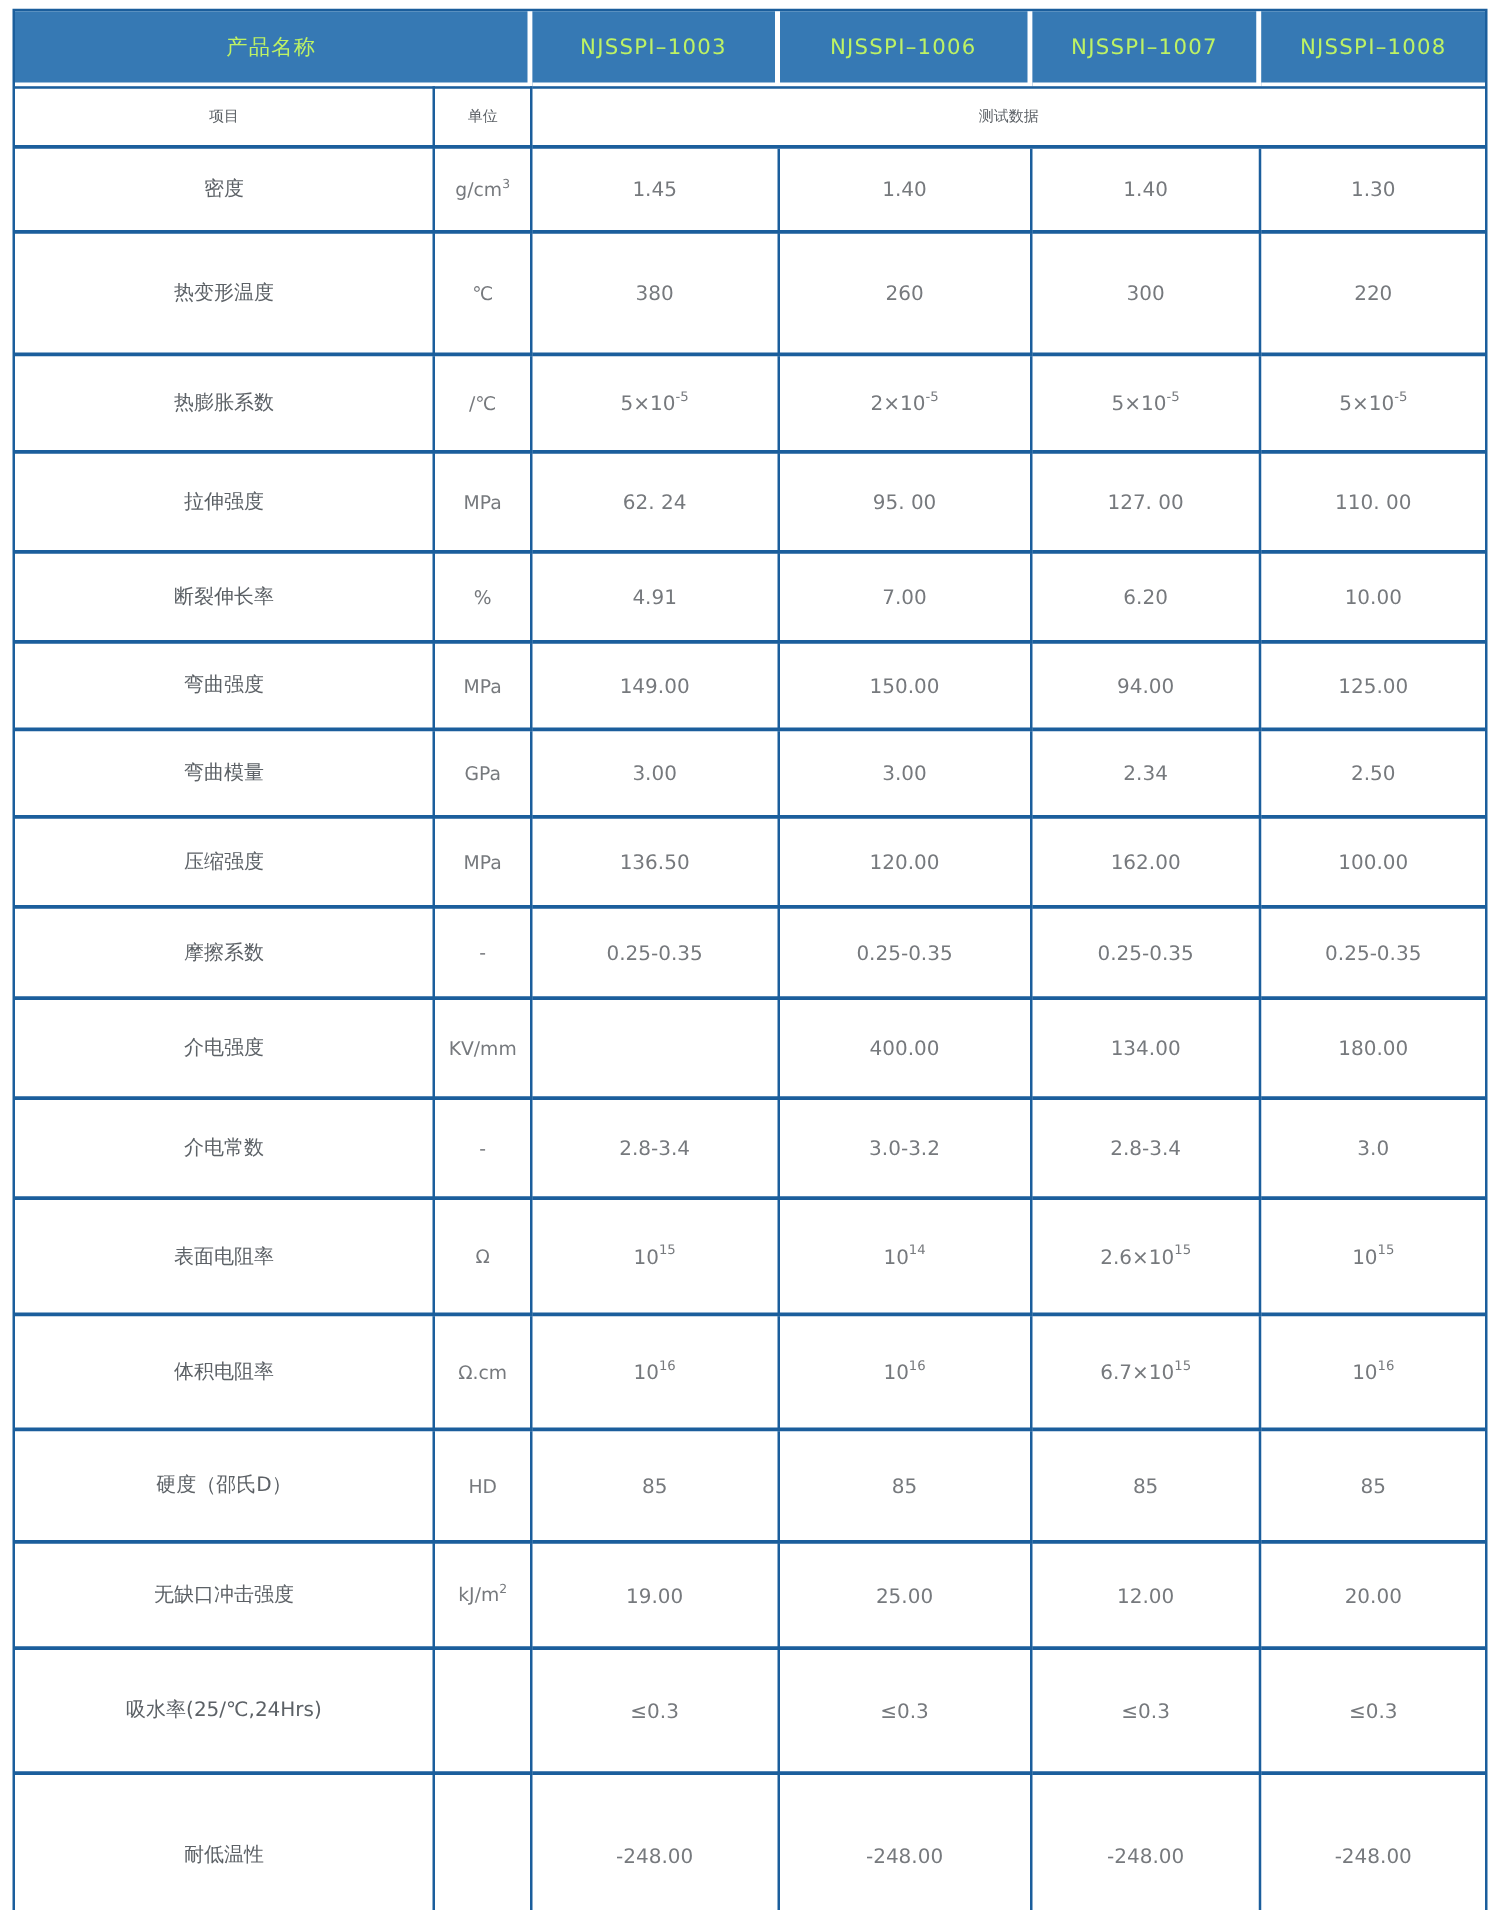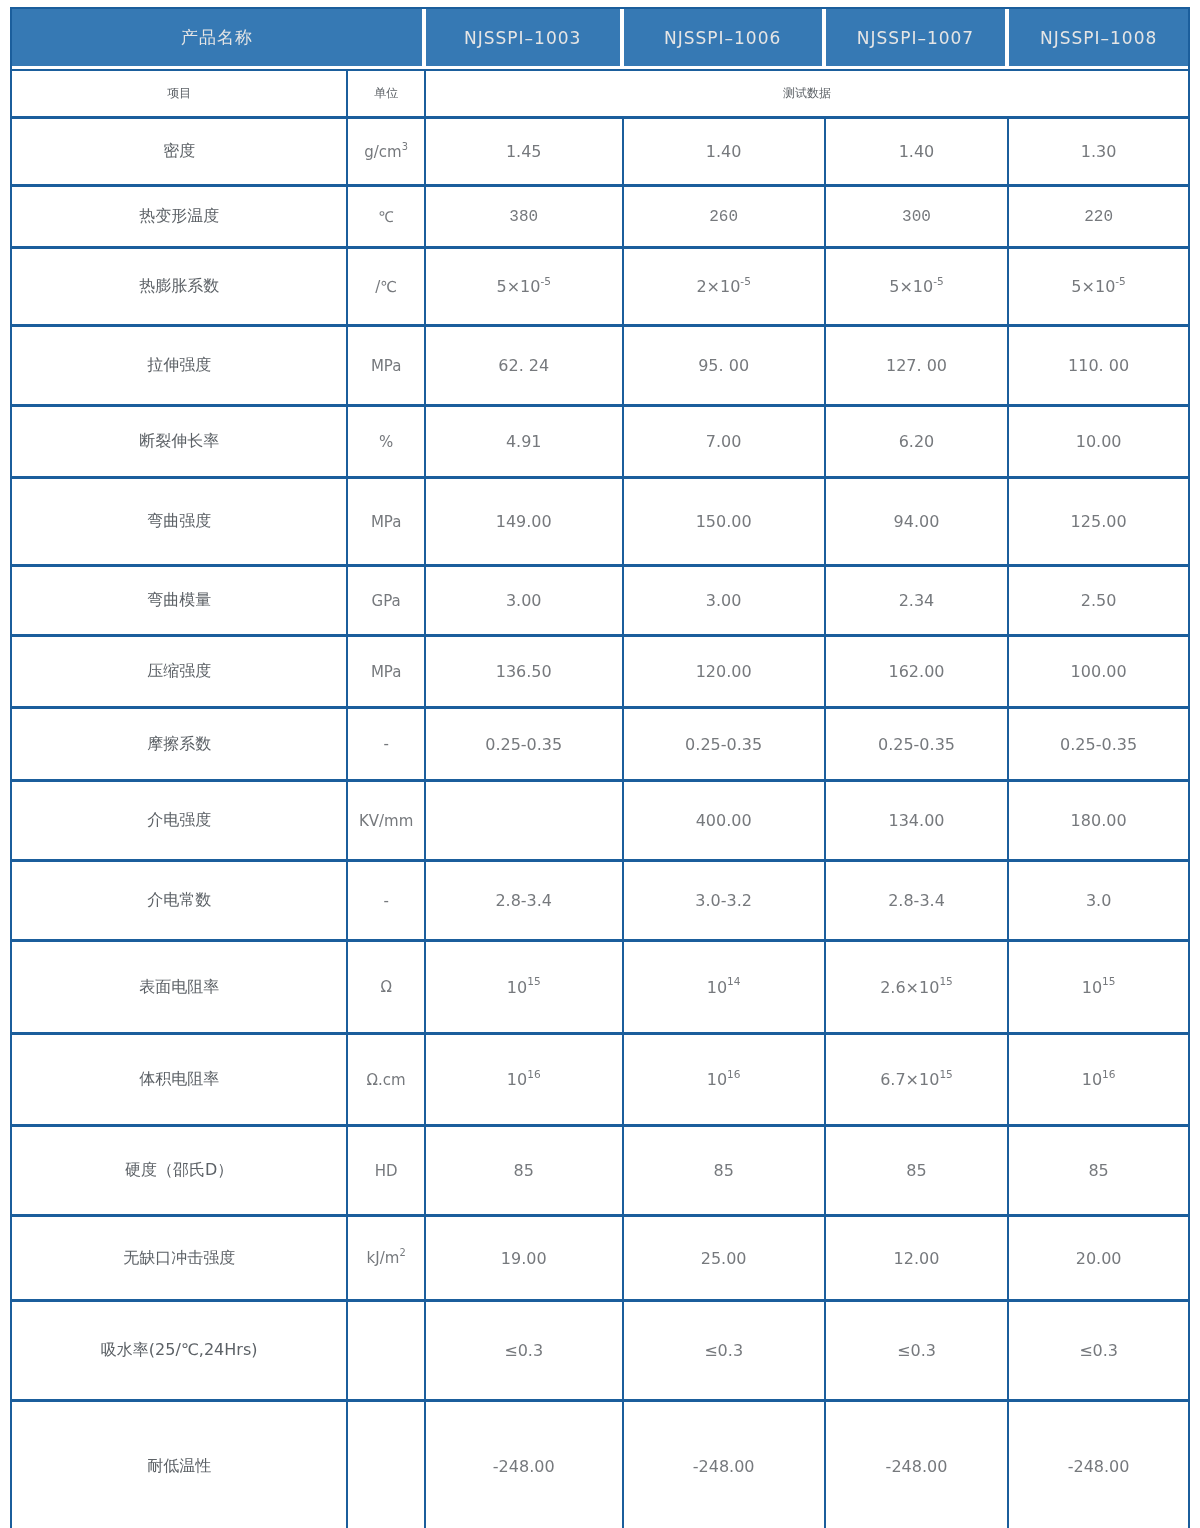--- a/index.html
+++ b/index.html
@@ -17,21 +17,21 @@
   .page { padding: 7px 10px 20px 10px; }
   .table-wrap { border: 2px solid var(--border); background: #fff; }
   table {
     width: 100%;
     border-collapse: separate;
     border-spacing: 0;
     table-layout: fixed;
   }
   thead th {
     background: var(--header-bg);
-    color: #e5e5e5;
+    color: #bef264;
     font-size: 17px;
     font-weight: 400;
     letter-spacing: 1px;
     height: 60px;
     text-align: center;
     vertical-align: middle;
     border-right: 4px solid #ffffff;
     border-bottom: 3px solid #ffffff;
     padding: 0;
   }
@@ -93,21 +93,21 @@
           <td colspan="4">测试数据</td>
         </tr>
       <tr style="height: 68px;">
             <td class="item">密度</td>
             <td class="unit">g/cm<sup>3</sup></td>
             <td class="val">1.45</td>
             <td class="val">1.40</td>
             <td class="val">1.40</td>
             <td class="val">1.30</td>
           </tr>
-          <tr style="height: 62px; font-family: Liberation Mono, monospace;">
+          <tr style="height: 98px;">
             <td class="item">热变形温度</td>
             <td class="unit">℃</td>
             <td class="val">380</td>
             <td class="val">260</td>
             <td class="val">300</td>
             <td class="val">220</td>
           </tr>
           <tr style="height: 78px;">
             <td class="item">热膨胀系数</td>
             <td class="unit">/℃</td>
@@ -125,21 +125,21 @@
             <td class="val">110. 00</td>
           </tr>
           <tr style="height: 72px;">
             <td class="item">断裂伸长率</td>
             <td class="unit">%</td>
             <td class="val">4.91</td>
             <td class="val">7.00</td>
             <td class="val">6.20</td>
             <td class="val">10.00</td>
           </tr>
-          <tr style="height: 88px;">
+          <tr style="height: 70px;">
             <td class="item">弯曲强度</td>
             <td class="unit">MPa</td>
             <td class="val">149.00</td>
             <td class="val">150.00</td>
             <td class="val">94.00</td>
             <td class="val">125.00</td>
           </tr>
           <tr style="height: 70px;">
             <td class="item">弯曲模量</td>
             <td class="unit">GPa</td>

